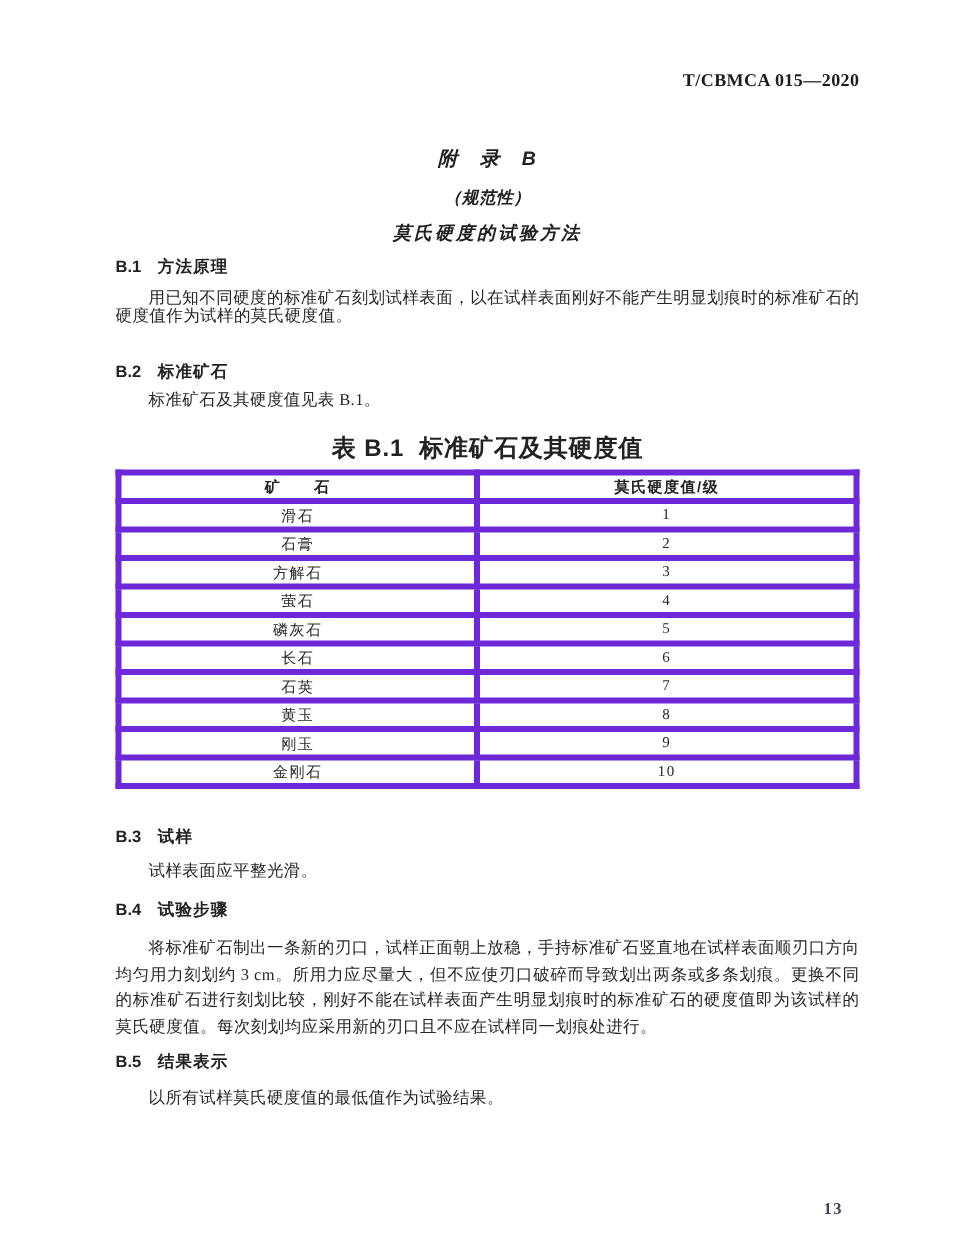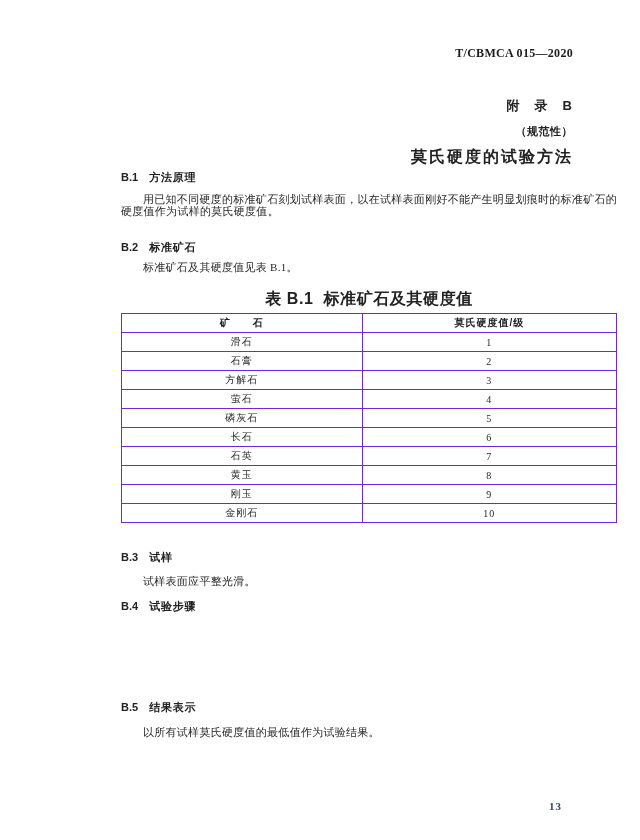--- a/index.html
+++ b/index.html
@@ -11,28 +11,28 @@
     font-family:"Liberation Serif", serif; color:#262626; overflow:hidden;padding-left:19px;
   }
 
   .doc-number {
     position:absolute; top:46px; right:67px;
     font-family:"Liberation Serif", serif; font-weight:bold;
     font-size:12px; letter-spacing:0.3px; color:#1c1c1c;
   }
 
   .appendix {
-    position:absolute; top:97px; left:77px; width:496px; text-align:right;
-    font-family:"Liberation Sans", sans-serif; font-weight:bold; color:#222222;
+    position:absolute; top:97px; left:77px; width:496px; text-align:center;
+    font-family:"Liberation Sans", sans-serif; font-weight:bold; color:#222222;font-style:italic;
   }
   .apx-title   { font-size:13px; letter-spacing:1px; }
   .apx-sub     { margin-top:9px; font-size:11px; letter-spacing:0.5px; }
-  .apx-subject { margin-top:8px; font-size:16px; letter-spacing:2px; }
+  .apx-subject { margin-top:8px; font-size:12px; letter-spacing:2px; }
 
-  .content { position:absolute; left:77px; top:0; width:496px; height:592px;margin-left:44px; }
+  .content { position:absolute; left:77px; top:0; width:496px; height:592px; }
 
   .sec-h {
     position:absolute; left:0;
     font-family:"Liberation Sans", sans-serif; font-weight:bold;
     font-size:11px; letter-spacing:0.8px; color:#222222; white-space:nowrap;
   }
   .sec-h .num { margin-right:11px; letter-spacing:0; }
 
   .para {
     position:absolute; left:0; width:496px;
@@ -49,21 +49,21 @@
     font-size:16px; letter-spacing:0.6px; color:#222222;
   }
   .tbl-caption .cap-no { margin-right:10px; }
 
   .minerals {
     position:absolute; top:313px; left:0; width:496px;
     border-collapse:collapse; table-layout:fixed;
     border:1.5px solid #333333;
   }
   .minerals th, .minerals td {
-    border:1px solid #6d28d9; height:19px; padding:0;
+    border:4px solid #6d28d9; height:19px; padding:0;
     text-align:center; vertical-align:middle; font-size:10px;
   }
   .minerals th {
     font-family:"Liberation Sans", sans-serif; font-weight:bold;
     letter-spacing:1px; color:#222222;
   }
   .minerals td {
     font-family:"Liberation Serif", serif; letter-spacing:1px; color:#262626;text-align:center;
   }
   .minerals .col-mineral { width:48.6%; }
@@ -158,20 +158,21 @@
     </table>
 
     <div class="sec-h h-b3">
       <span class="num">B.3</span><span>试样</span>
     </div>
     <p class="para p-b3">试样表面应平整光滑。</p>
 
     <div class="sec-h h-b4">
       <span class="num">B.4</span><span>试验步骤</span>
     </div>
+    <p class="para p-b4">将标准矿石制出一条新的刃口，试样正面朝上放稳，手持标准矿石竖直地在试样表面顺刃口方向均匀用力刻划约 3 cm。所用力应尽量大，但不应使刃口破碎而导致划出两条或多条划痕。更换不同的标准矿石进行刻划比较，刚好不能在试样表面产生明显划痕时的标准矿石的硬度值即为该试样的莫氏硬度值。每次刻划均应采用新的刃口且不应在试样同一划痕处进行。</p>
 
     <div class="sec-h h-b5">
       <span class="num">B.5</span><span>结果表示</span>
     </div>
     <p class="para p-b5">以所有试样莫氏硬度值的最低值作为试验结果。</p>
 
   </div>
 
   <div class="page-number">13</div>
 

